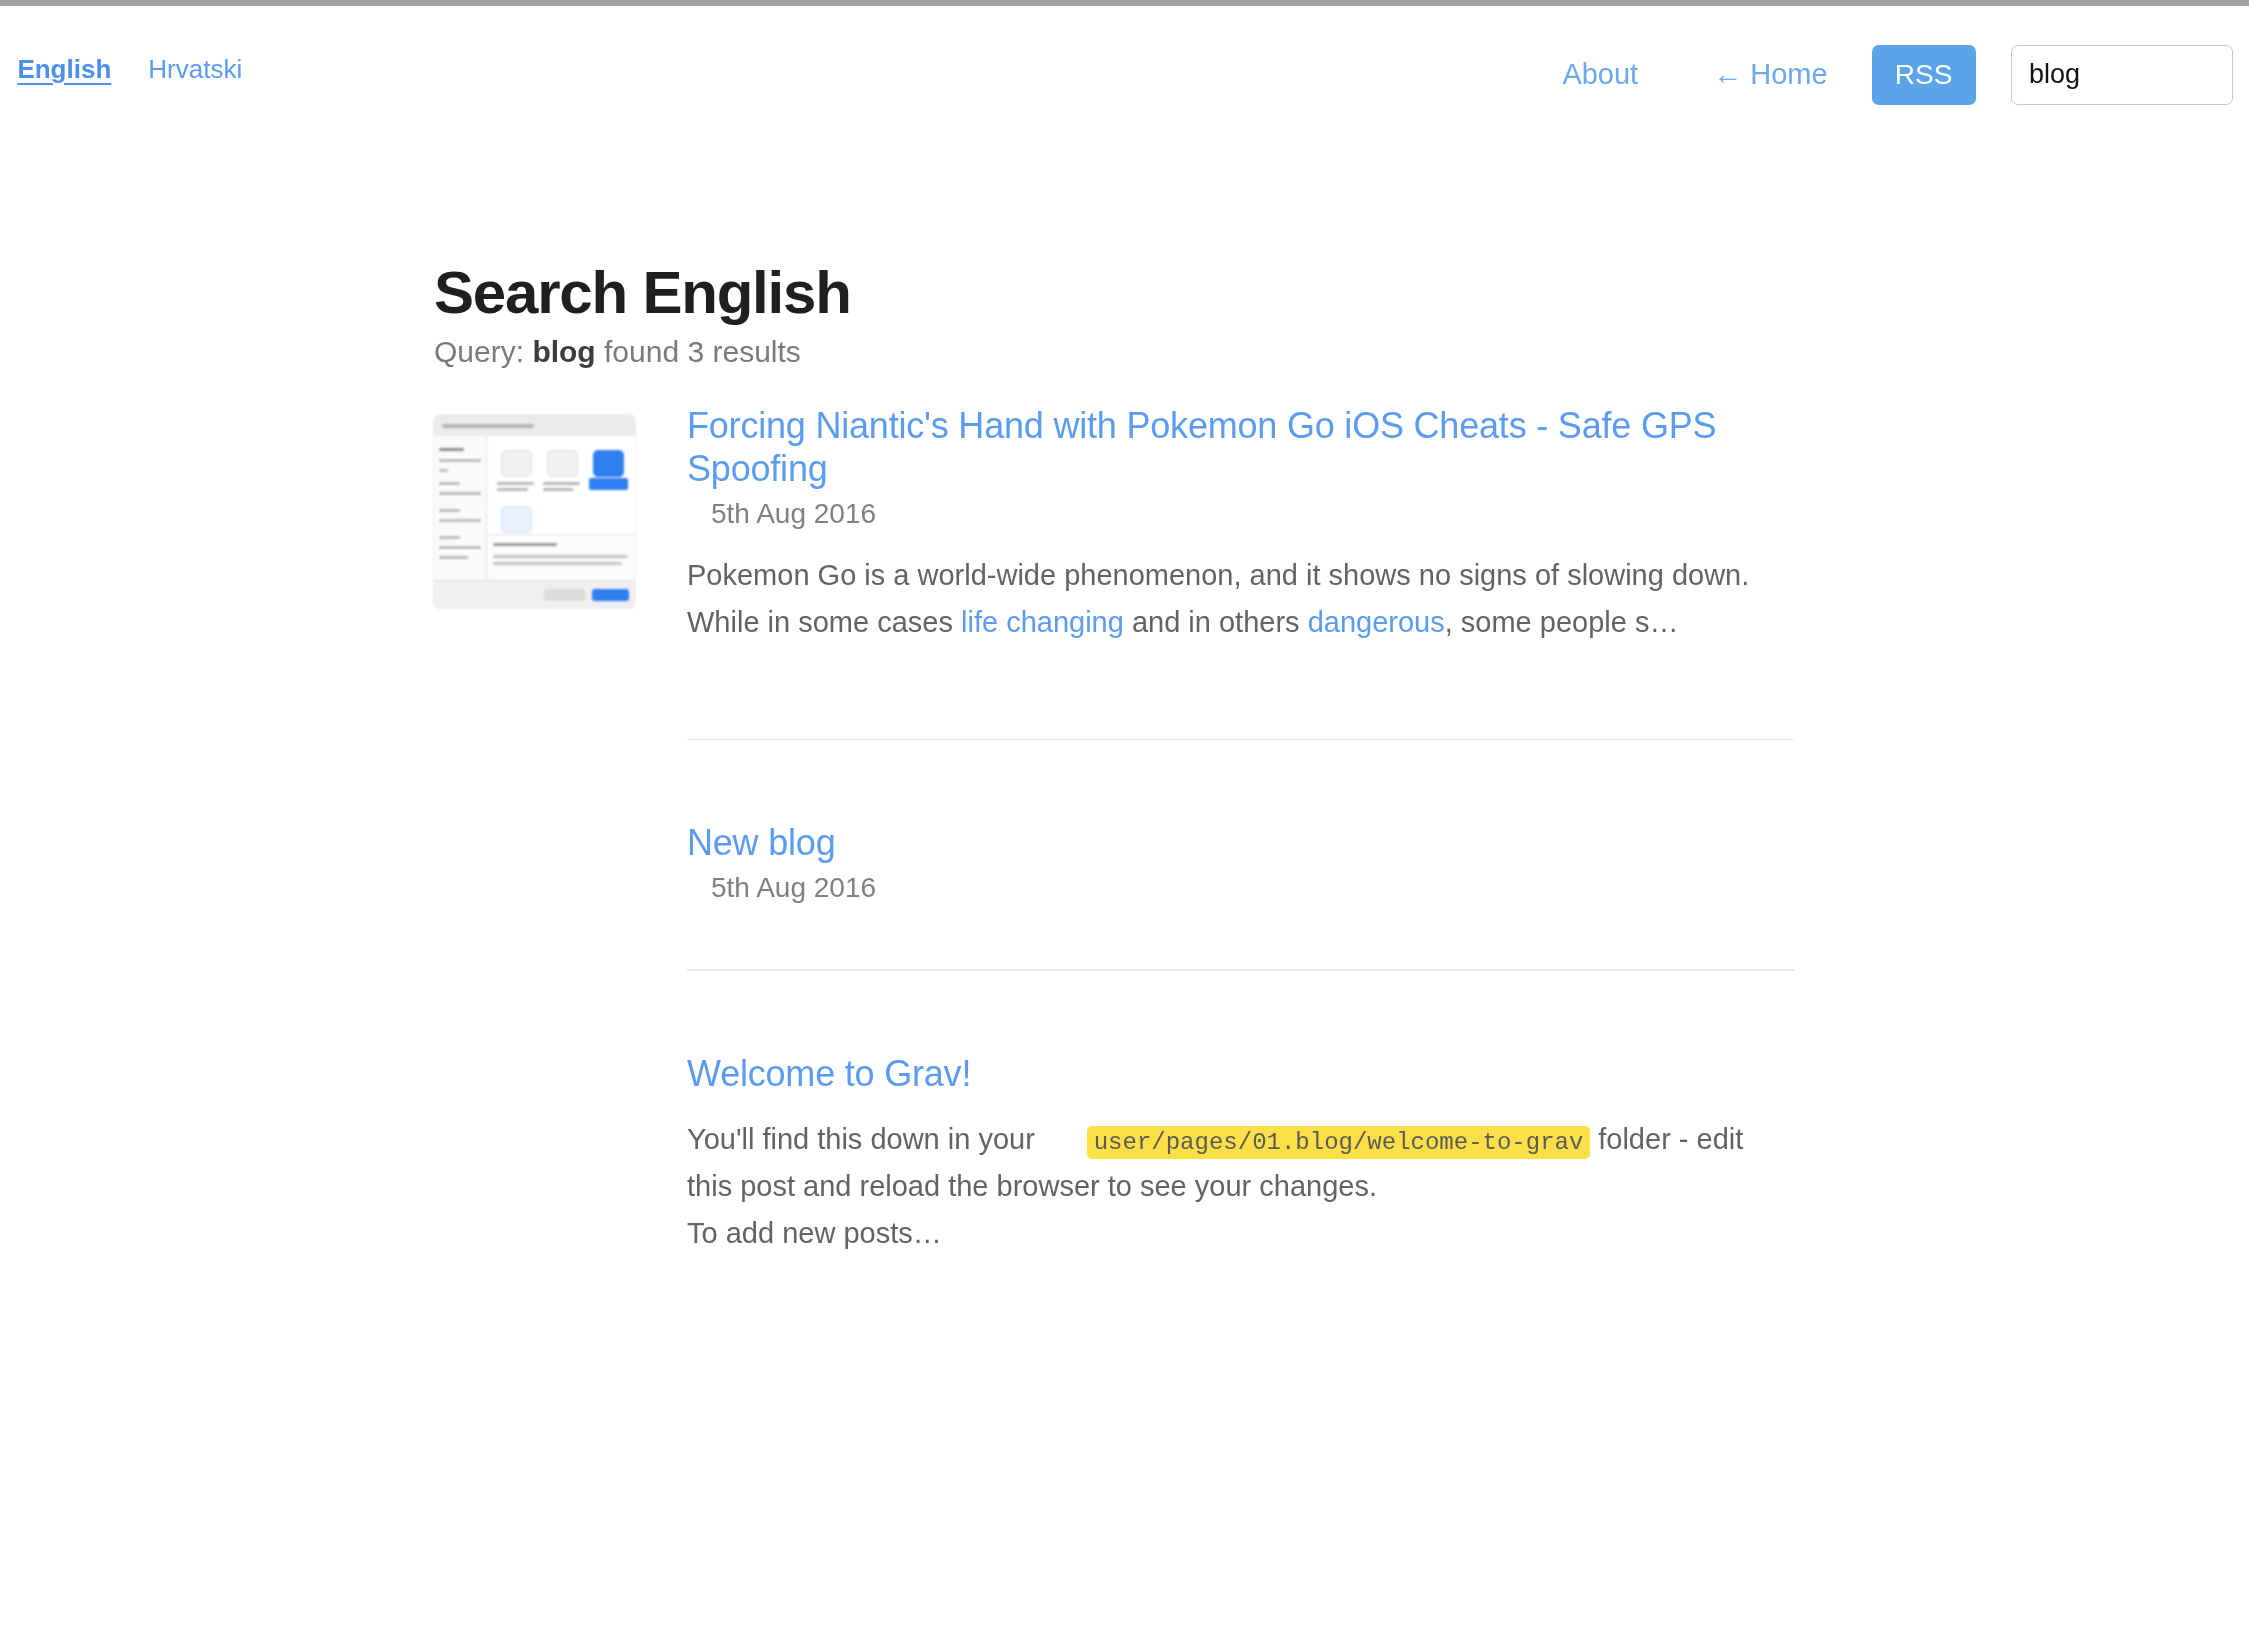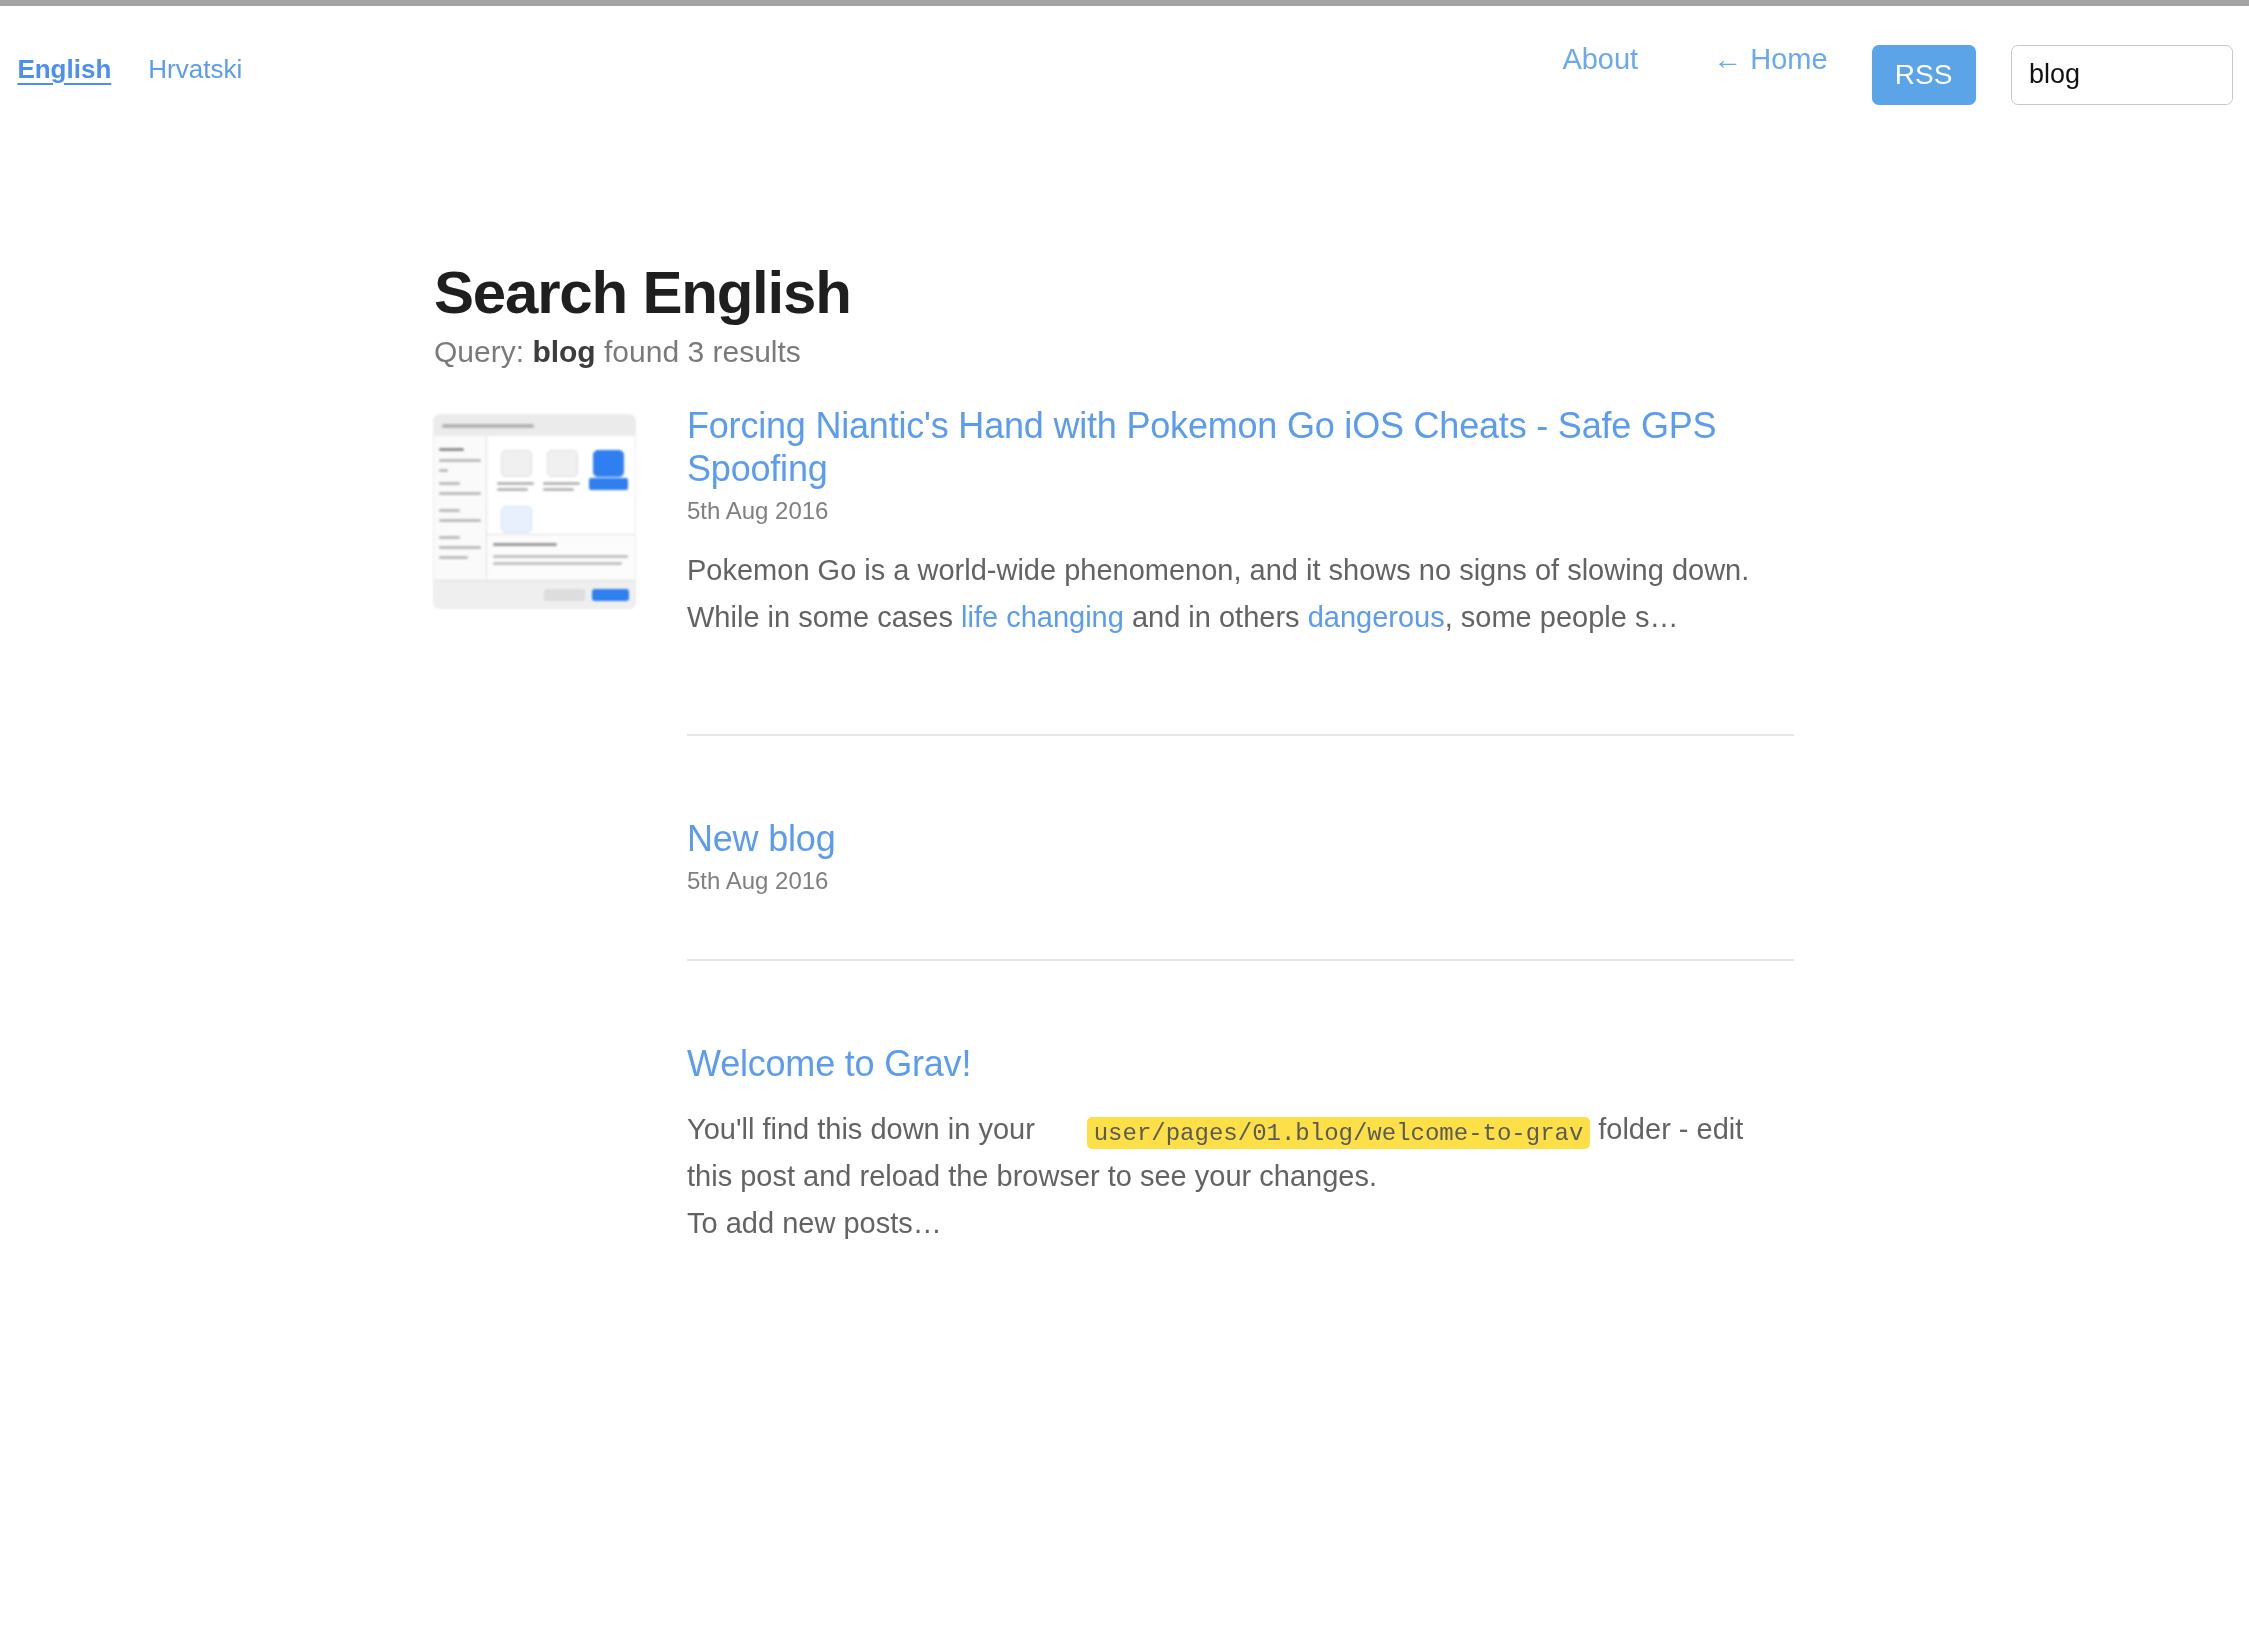--- a/index.html
+++ b/index.html
@@ -52,20 +52,21 @@
     text-underline-offset: 4.8px;
     font-weight: 700;
     color: #4c8ff0;
   }
 
   .main-nav {
     position: absolute;
     right: 0;
     top: 39px;
     display: flex;
+    align-items: center;
     height: 60px;
   }
   .nav-link {
     font-size: 29px;
     color: #6aa9ee;
     text-decoration: none;
     white-space: nowrap;
     line-height: 1;
   }
   .nav-link.about { margin-right: 75px; }
@@ -233,23 +234,24 @@
     font-size: 36px;
     font-weight: 400;
     color: #5b9bf0;
     text-decoration: none;
     line-height: 1.2;
     letter-spacing: -0.2px;
   }
 
   .result-date {
     margin-top: 6.8px;
-    font-size: 24px;
+    font-size: 28px;
     color: #808080;
     line-height: 1.2;
+    margin-left: 24px;
   }
 
   .result-excerpt {
     margin-top: 21px;
     font-size: 29px;
     line-height: 1.62;
     color: #636363;
   }
   .result-excerpt a {
     color: #5b9bf0;

